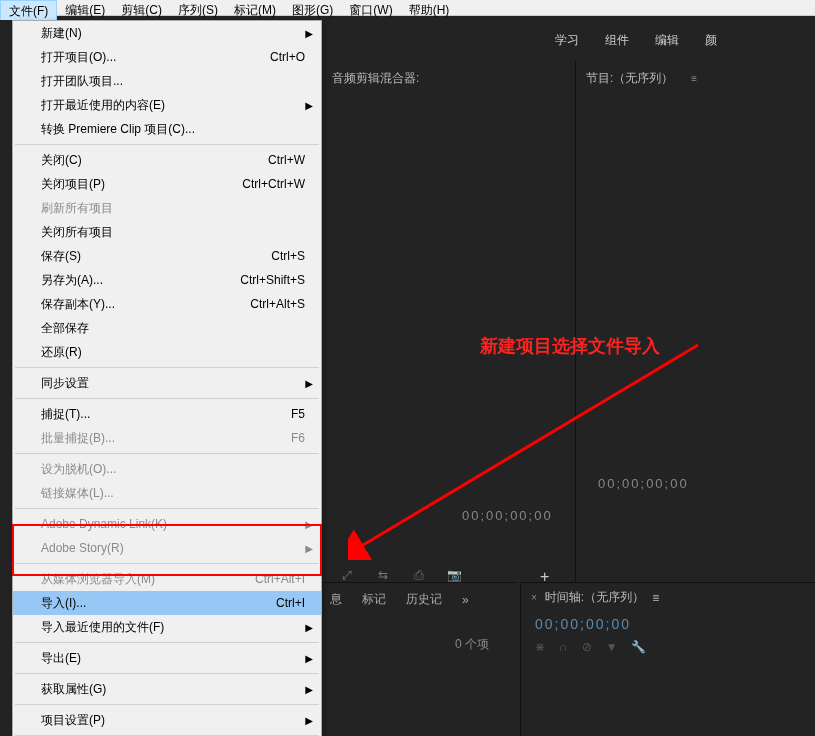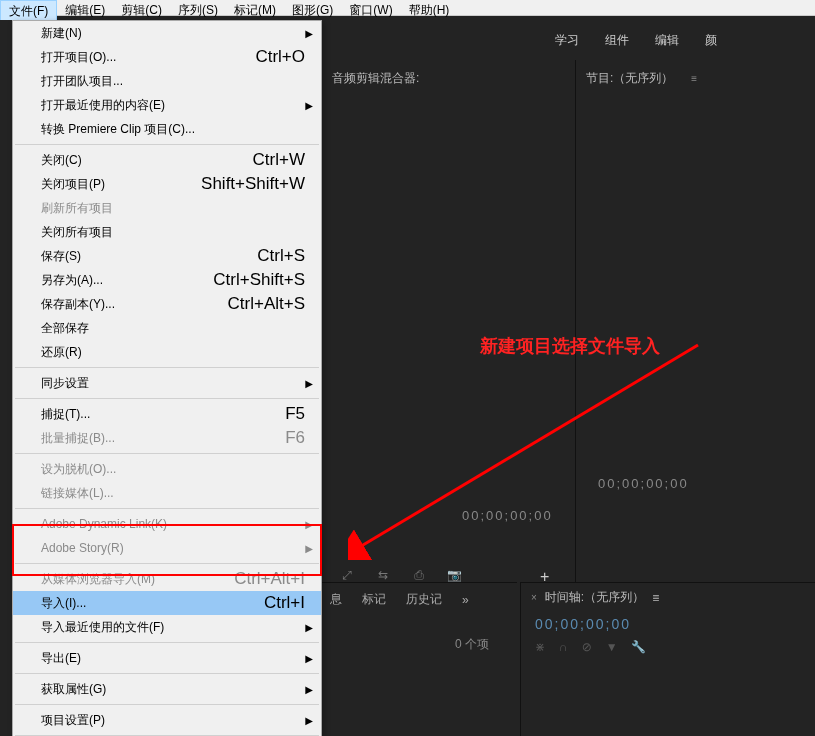--- a/index.html
+++ b/index.html
@@ -4,21 +4,21 @@
 <style>
 *{margin:0;padding:0;box-sizing:border-box;font-family:"Microsoft YaHei","Segoe UI",sans-serif;font-size:12px;user-select:none}
 body{width:815px;height:736px;overflow:hidden;background:#232323;position:relative}
 .menubar{height:16px;background:#f0f0f0;border-bottom:1px solid #ccc;display:flex;align-items:flex-start}
 .menubar .mi{padding:2px 8px;font-size:12px;color:#000;cursor:default}
 .menubar .mi.active{background:#cce8ff;border:1px solid #99d1ff}
 .dropdown{position:absolute;left:12px;top:20px;width:310px;background:#f0f0f0;border:1px solid #aaa;box-shadow:2px 2px 6px rgba(0,0,0,.3);z-index:100}
 .dd-item{display:flex;align-items:center;height:24px;padding:0 16px 0 28px;color:#000;position:relative}
 .dd-item.disabled{color:#8a8a8a}
 .dd-item .label{flex:1}
-.dd-item .shortcut{color:#000;font-size:17px}
+.dd-item .shortcut{color:#000;font-size:12px}
 .dd-item.disabled .shortcut{color:#8a8a8a}
 .dd-item.highlighted{background:#97c8f5}
 .dd-sep{height:1px;background:#d0d0d0;margin:3px 2px}
 .dd-item .arrow{position:absolute;right:8px;font-size:10px;color:#000}
 .dd-item.disabled .arrow{color:#8a8a8a}
 .redbox1{position:absolute;left:12px;top:524px;width:310px;height:52px;border:2px solid #ff0000;z-index:101;pointer-events:none}
 
 .app-area{position:absolute;left:0;top:20px;right:0;bottom:0;background:#232323}
 .top-tabs{position:absolute;right:0;top:0;width:280px;height:40px;display:flex;align-items:center;gap:26px;padding-left:20px;color:#ccc;font-size:13px}
 .sourcepanel{position:absolute;left:322px;top:40px;width:250px;height:540px;background:#232323}
@@ -123,21 +123,21 @@
     <div class="dd-item">
       <span class="label">转换 Premiere Clip 项目(C)...</span>
     </div>
     <div class="dd-sep"></div>
     <div class="dd-item">
       <span class="label">关闭(C)</span>
       <span class="shortcut">Ctrl+W</span>
     </div>
     <div class="dd-item">
       <span class="label">关闭项目(P)</span>
-      <span class="shortcut">Shift+Shift+W</span>
+      <span class="shortcut">Ctrl+Ctrl+W</span>
     </div>
     <div class="dd-item disabled">
       <span class="label">刷新所有项目</span>
     </div>
     <div class="dd-item">
       <span class="label">关闭所有项目</span>
     </div>
     <div class="dd-item">
       <span class="label">保存(S)</span>
       <span class="shortcut">Ctrl+S</span>

